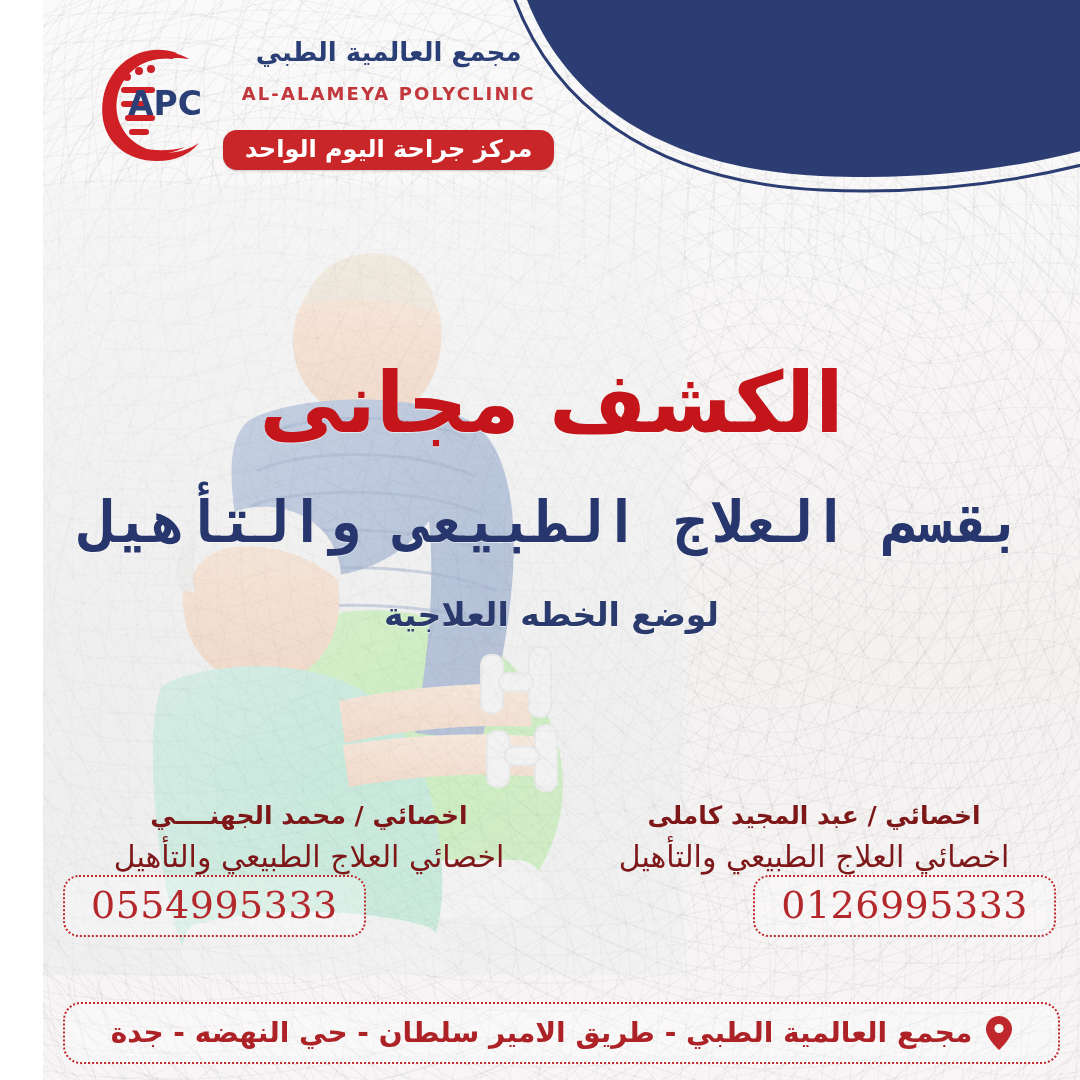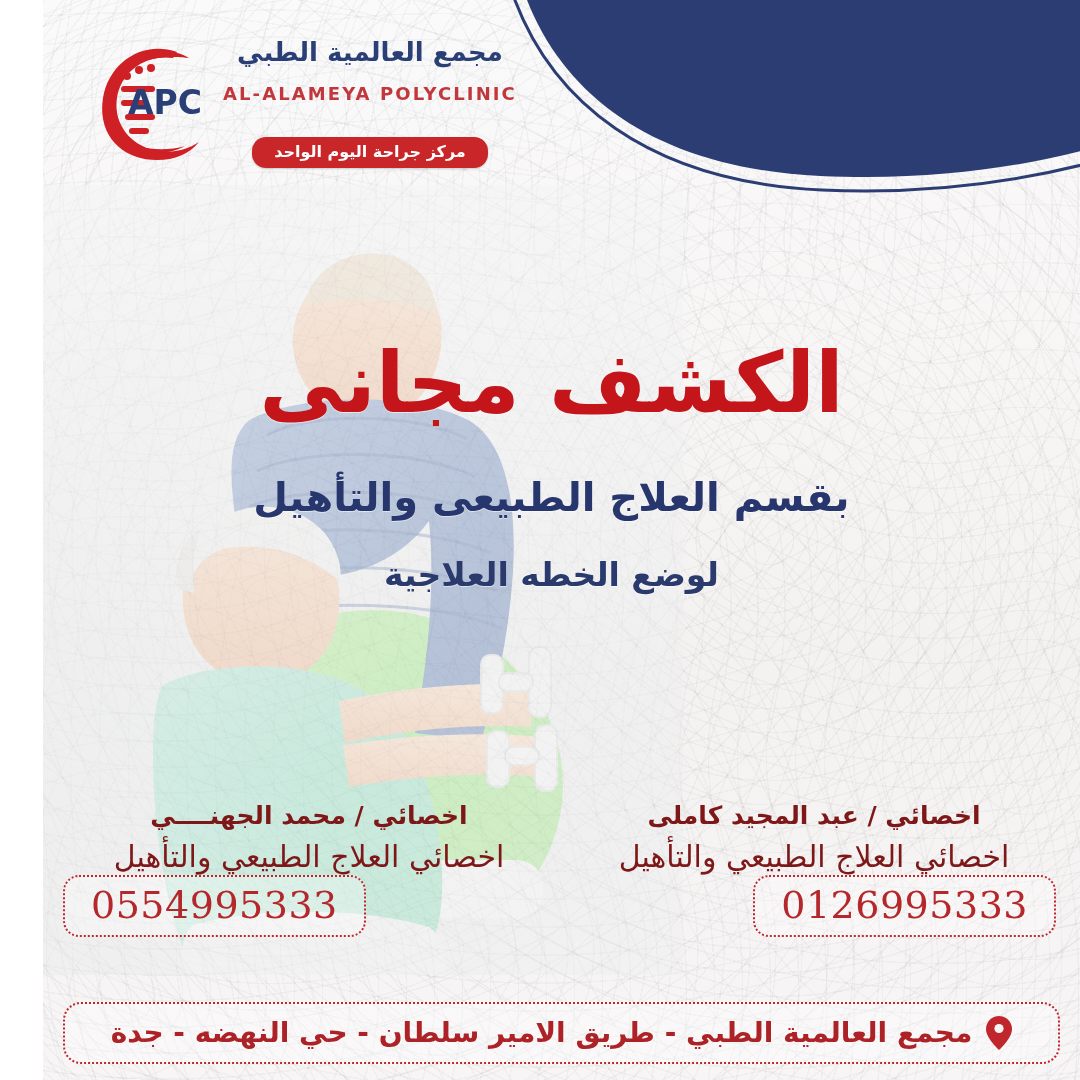--- a/index.html
+++ b/index.html
@@ -63,24 +63,24 @@
   .logo-text { display:flex; flex-direction:column; align-items:center; gap:16px; }
   .logo-ar {
     font-size:26px; font-weight:700; color:#2b3f77;
     letter-spacing:0px; line-height:1.15; direction:rtl; white-space:nowrap;
   }
   .logo-en {
     font-size:18px; font-weight:700; color:#c2373b;
     letter-spacing:2.1px; line-height:1.1; white-space:nowrap;
   }
   .logo-pill {
-    margin-top:17px;
+    margin-top:10px;
     background:#c9262a;
     color:#ffffff;
-    font-size:16px; font-weight:700;
+    font-size:24px; font-weight:700;
     padding:5px 22px 7px;
     border-radius:14px;
     direction:rtl; white-space:nowrap;
     box-shadow:0 1px 2px rgba(0,0,0,0.18);
   }
 
   
   .service-banner {
     position:absolute;
     right:0px; top:88px;
@@ -92,35 +92,36 @@
     padding:15px 52px 19px 60px;
     border-top-left-radius:34px;
     border-bottom-left-radius:34px;
     white-space:nowrap;
     box-shadow:0 2px 5px rgba(0,0,0,0.12);
   }
 
   
   .headline-wrap {
     position:absolute;
-    left:0; right:0; top:340px;
+    left:0; right:0; top:360px;
     z-index:8;
     text-align:center;
     padding-left:20px; padding-right:40px;
   }
   .headline-main {
     font-size:84px; font-weight:700; color:#c4151a;
     line-height:1.04; white-space:nowrap;
     text-shadow:0 1px 0 rgba(255,255,255,0.55);
   }
   .headline-sub {
     margin-top:48px;
-    font-size:40px; font-weight:700; color:#27376e;
+    font-size:58px; font-weight:700; color:#27376e;
     line-height:1.1; white-space:nowrap;
     text-shadow:0 1px 0 rgba(255,255,255,0.5);
+    font-family:Liberation Mono, monospace;
   }
   .headline-note {
     margin-top:38px;
     font-size:33px; font-weight:700; color:#2a3a6d;
     line-height:1.1; white-space:nowrap;
     text-shadow:0 1px 0 rgba(255,255,255,0.5);
   }
 
   
   .doctors {

